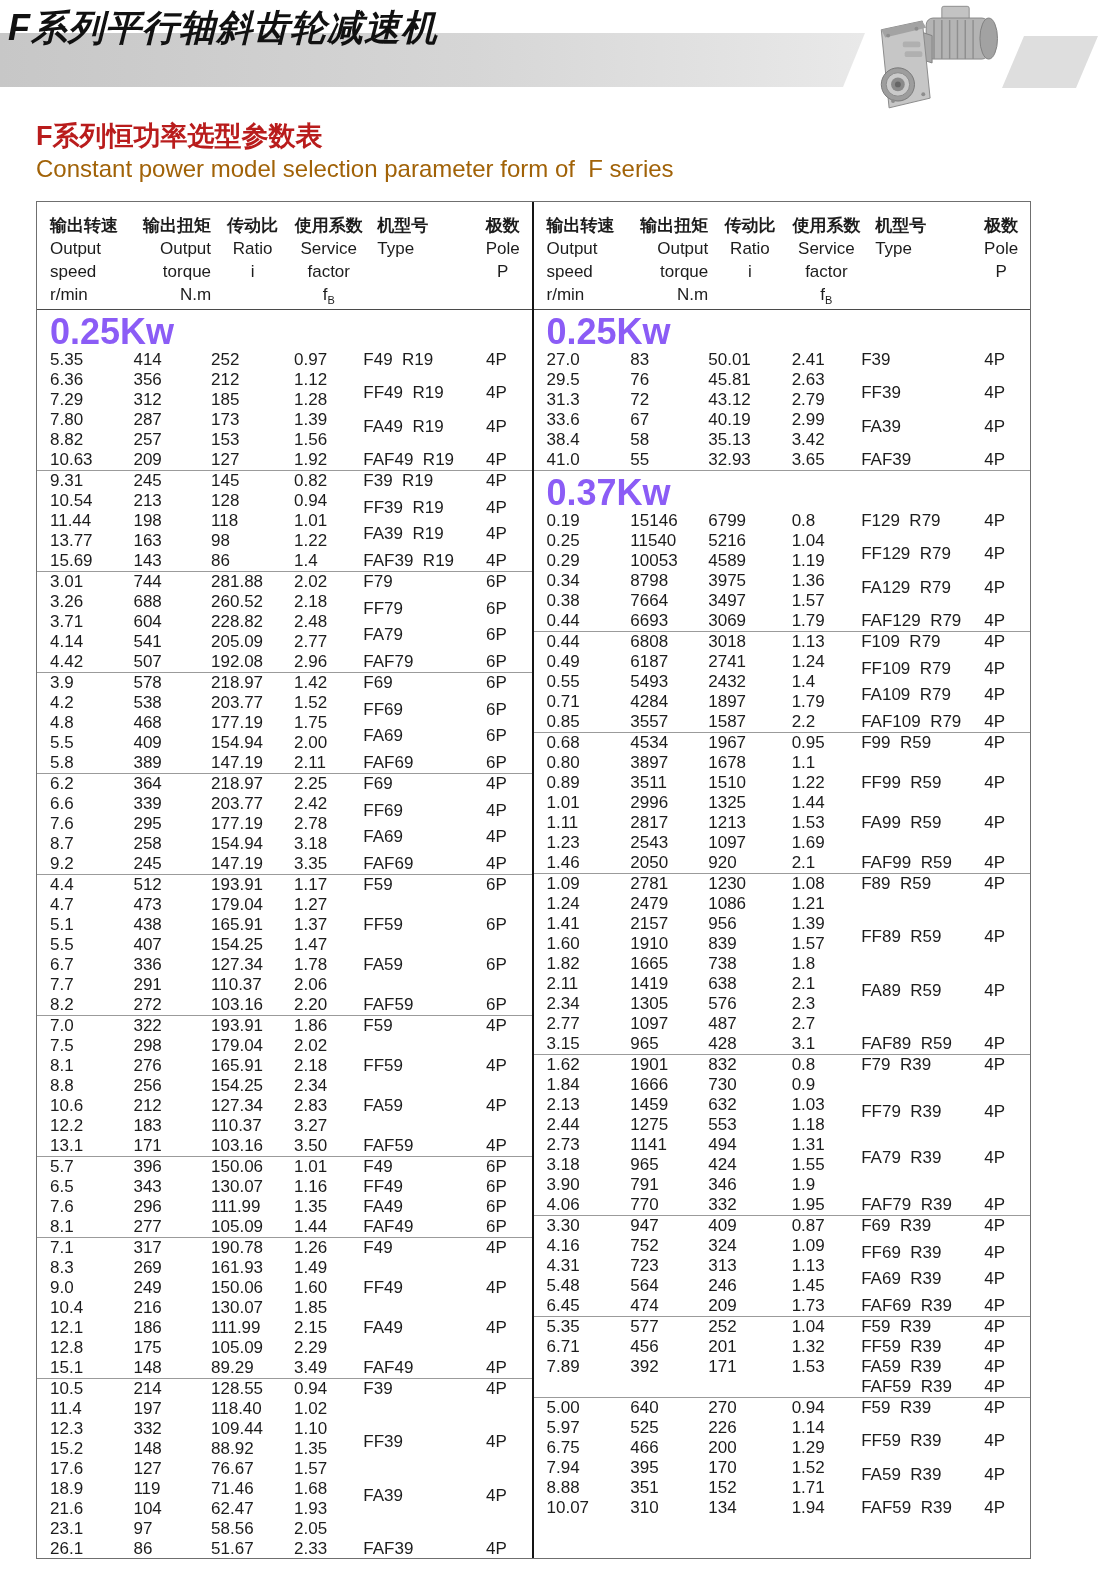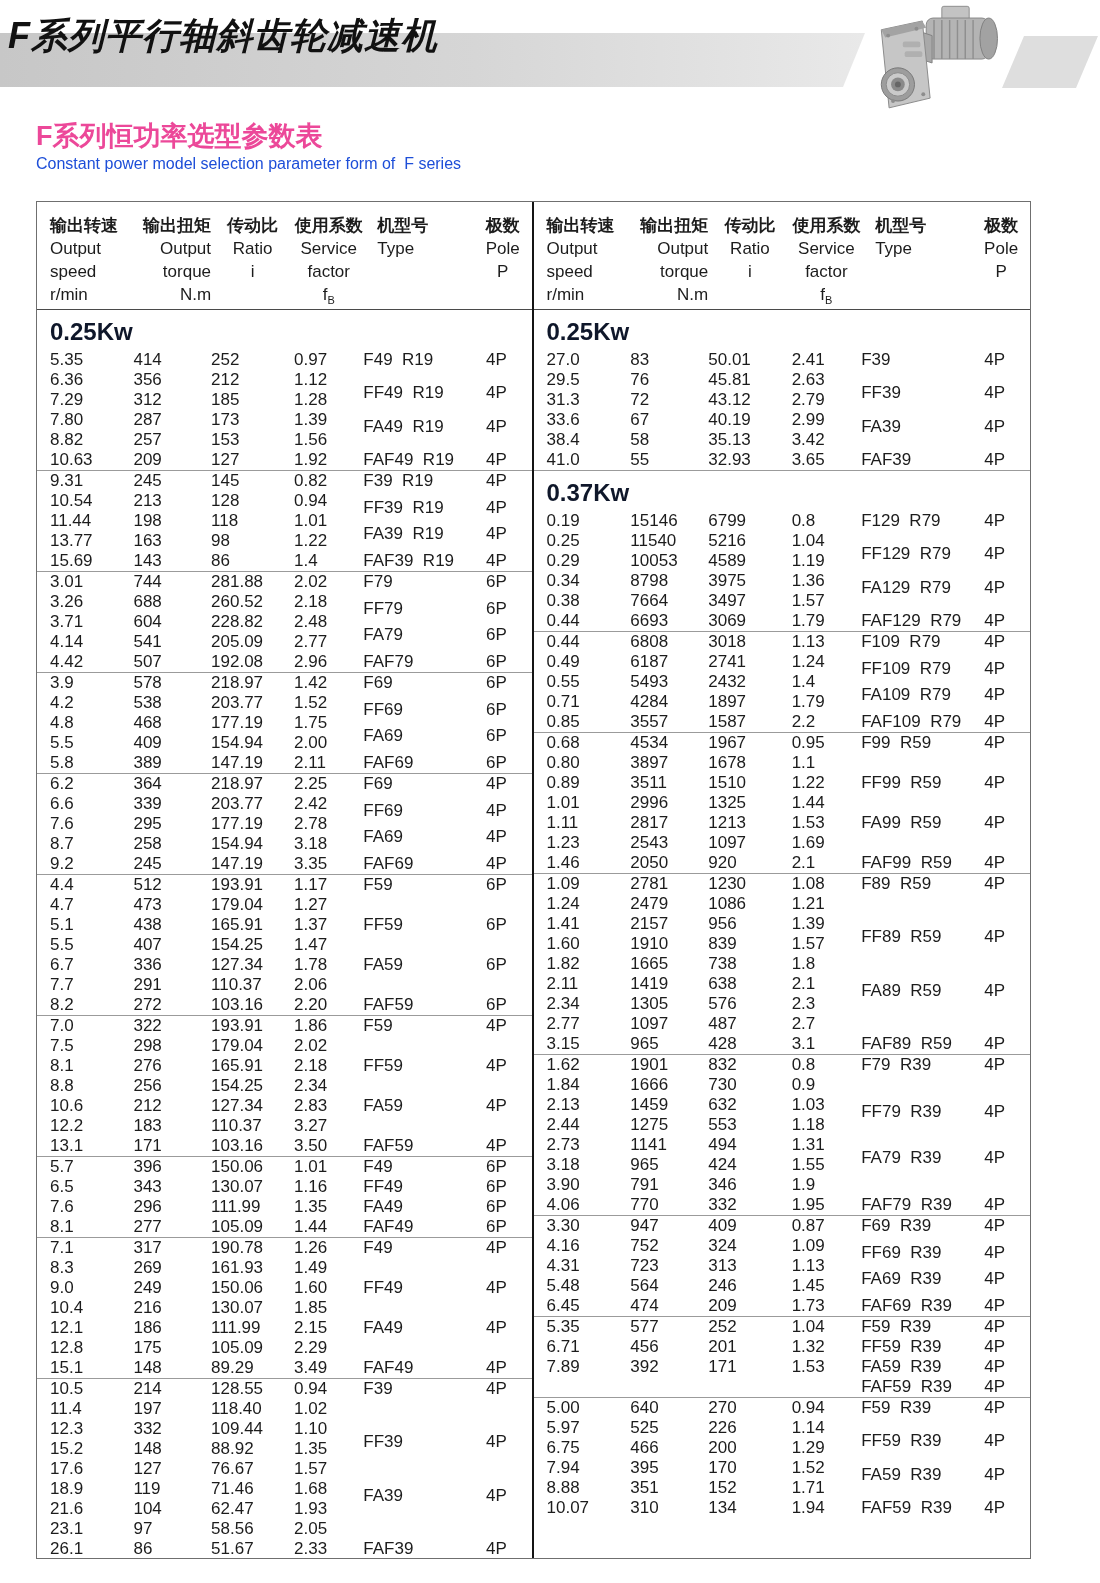--- a/index.html
+++ b/index.html
@@ -3,29 +3,29 @@
 <meta charset="utf-8">
 <style>
   html,body{margin:0;padding:0;background:#ffffff;}
   .page{position:relative;width:1100px;height:1583px;background:#fff;overflow:hidden;
         font-family:"Liberation Sans","DejaVu Sans",sans-serif;color:#1c1c1c;}
 
   
   .banner{position:absolute;left:0;top:33px;width:865px;height:54px;
           background:linear-gradient(90deg,#c7c7c7 0%,#d6d6d6 55%,#e9e9e9 100%);
           clip-path:polygon(0 0,100% 0,calc(100% - 22px) 100%,0 100%);}
-  .banner-text{position:absolute;left:8px;top:12px;font-size:36px;font-weight:bold;
+  .banner-text{position:absolute;left:8px;top:4px;font-size:36px;font-weight:bold;
                font-style:italic;letter-spacing:1px;color:#111;white-space:nowrap;}
   .deco-para{position:absolute;left:1002px;top:36px;width:96px;height:52px;background:#dedede;
              clip-path:polygon(22px 0,100% 0,calc(100% - 22px) 100%,0 100%);}
   .motor{position:absolute;left:852px;top:2px;width:166px;height:118px;}
 
   
-  .heading-zh{position:absolute;left:36px;top:118px;font-size:27px;font-weight:bold;color:#ec4899;}
-  .heading-en{position:absolute;left:36px;top:155px;font-size:16px;color:#1d4ed8;white-space:pre;}
+  .heading-zh{position:absolute;left:36px;top:118px;font-size:27px;font-weight:bold;color:#b91c1c;}
+  .heading-en{position:absolute;left:36px;top:155px;font-size:24px;color:#a16207;white-space:pre;}
 
   
   .ptable{position:absolute;left:36px;top:201px;width:995px;height:1358px;
           border:1px solid #6f6f6f;display:flex;box-sizing:border-box;background:#fff;}
   .half{width:50%;display:flex;flex-direction:column;box-sizing:border-box;}
   .half-left{border-right:2px solid #141414;}
 
   .thead{display:grid;grid-template-columns:19.5% 15.7% 16.8% 14% 24% 10%;
          height:108px;box-sizing:border-box;padding-top:12px;border-bottom:1px solid #4a4a4a;}
   .hc{font-size:17px;line-height:23px;}
@@ -33,21 +33,21 @@
   .hc.c1{text-align:left;padding-left:13px;}
   .hc.c2{text-align:right;}
   .hc.c3{text-align:center;}
   .hc.c4{text-align:center;}
   .hc.c5{text-align:left;padding-left:14px;}
   .hc.c6{text-align:center;padding-right:8px;}
   .hc sub{font-size:11px;}
 
   .tbody{flex:1;display:flex;flex-direction:column;}
   .sec + .sec{border-top:1px solid #9b9b9b;}
-  .seclabel{height:40px;line-height:44px;font-size:24px;font-weight:bold;padding-left:13px;color:#0f172a;}
+  .seclabel{height:40px;line-height:44px;font-size:36px;font-weight:bold;padding-left:13px;color:#8b5cf6;}
   .grp{display:grid;grid-template-columns:19.5% 15.7% 16.8% 14% 24% 10%;}
   .grp + .grp{border-top:1px solid #9b9b9b;}
   .ln{height:20px;line-height:20px;font-size:17px;white-space:pre;}
   .cell.c1{padding-left:13px;}
   .cell.c5,.cell.c6{display:flex;flex-direction:column;justify-content:space-between;}
   .pln{padding-left:4px;}
 </style>
 </head>
 <body>
 

